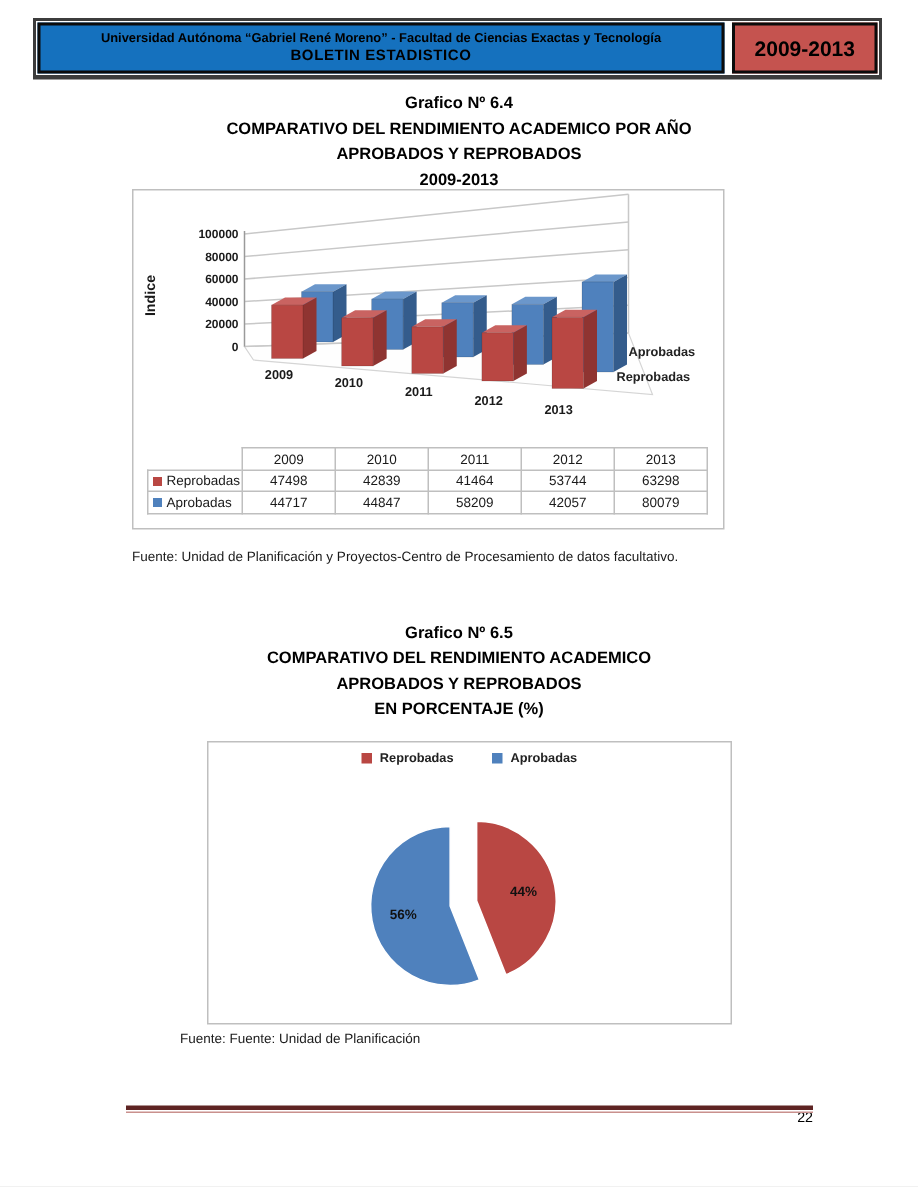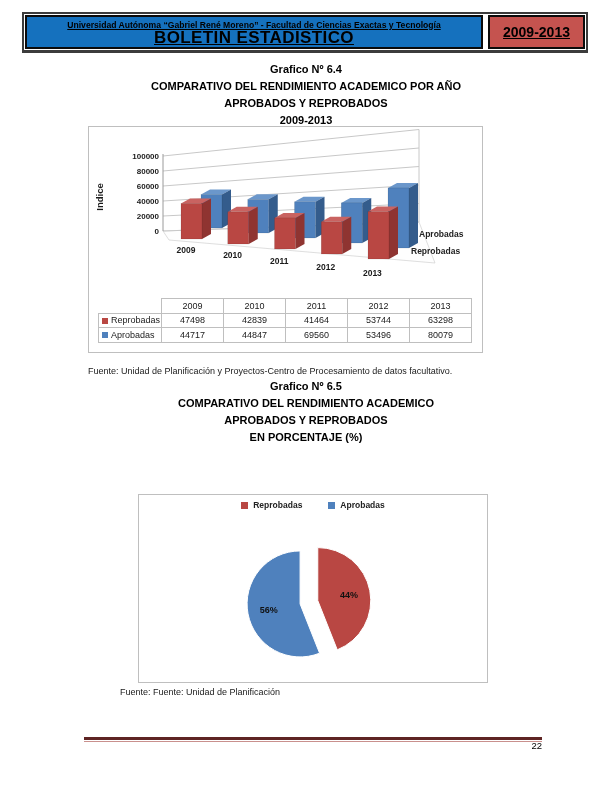--- a/index.html
+++ b/index.html
@@ -2,25 +2,25 @@
 <html><head>
 <meta charset="utf-8">
 <style>
   html,body{margin:0;padding:0;background:#e8e8e8;}
   .page{position:relative;width:612px;height:791px;background:#fff;overflow:hidden;
         font-family:"Liberation Sans",sans-serif;color:#000;}
 
   
   .hdr{position:absolute;left:22px;top:12px;width:566px;height:41px;
        border:2px solid #3c3c3c;border-bottom-width:3px;background:#fff;
-       display:flex;gap:5px;padding:1px;box-sizing:border-box;text-decoration:underline;}
+       display:flex;gap:5px;padding:1px;box-sizing:border-box;}
   .hdr-left{flex:1;border:2px solid #0b0b0b;text-align:center;box-sizing:border-box;
             display:flex;flex-direction:column;justify-content:center;}
   .hdr-line1{font-size:8.6px;font-weight:bold;line-height:11px;}
-  .hdr-line2{font-size:17px;font-weight:bold;letter-spacing:.4px;line-height:14px;}
+  .hdr-line2{font-size:10px;font-weight:bold;letter-spacing:.4px;line-height:14px;}
   .hdr-right{width:97px;border:2px solid #0b0b0b;box-sizing:border-box;
              display:flex;align-items:center;justify-content:center;
              font-size:14px;font-weight:bold;}
 
   
   .title-block{position:absolute;left:0;width:612px;text-align:center;
                font-weight:bold;font-size:11px;}
   .title-block div{line-height:17px;}
 
   
@@ -159,31 +159,31 @@
         <td>47498</td>
         <td>42839</td>
         <td>41464</td>
         <td>53744</td>
         <td>63298</td>
       </tr>
       <tr>
         <td class="lab"><span class="sw sw-aprobadas" style="background: rgb(79, 129, 189);"></span><span>Aprobadas</span></td>
         <td>44717</td>
         <td>44847</td>
-        <td>69560</td>
-        <td>53496</td>
+        <td>58209</td>
+        <td>42057</td>
         <td>80079</td>
       </tr>
       </tbody>
     </table>
   </div>
 
   <div class="fuente" id="fuente1">Fuente: Unidad de Planificación y Proyectos-Centro de Procesamiento de datos facultativo.</div>
 
-  <div class="title-block" style="top:378px;">
+  <div class="title-block" style="top:414px;">
     <div>Grafico Nº 6.5</div>
     <div>COMPARATIVO DEL RENDIMIENTO ACADEMICO</div>
     <div>APROBADOS Y REPROBADOS</div>
     <div>EN PORCENTAJE (%)</div>
   </div>
 
   <div class="frame" id="frame2">
     <div class="pie-legend">
       <span class="item">
           <span class="psw sw-reprobadas" style="background: rgb(185, 71, 67);"></span>

